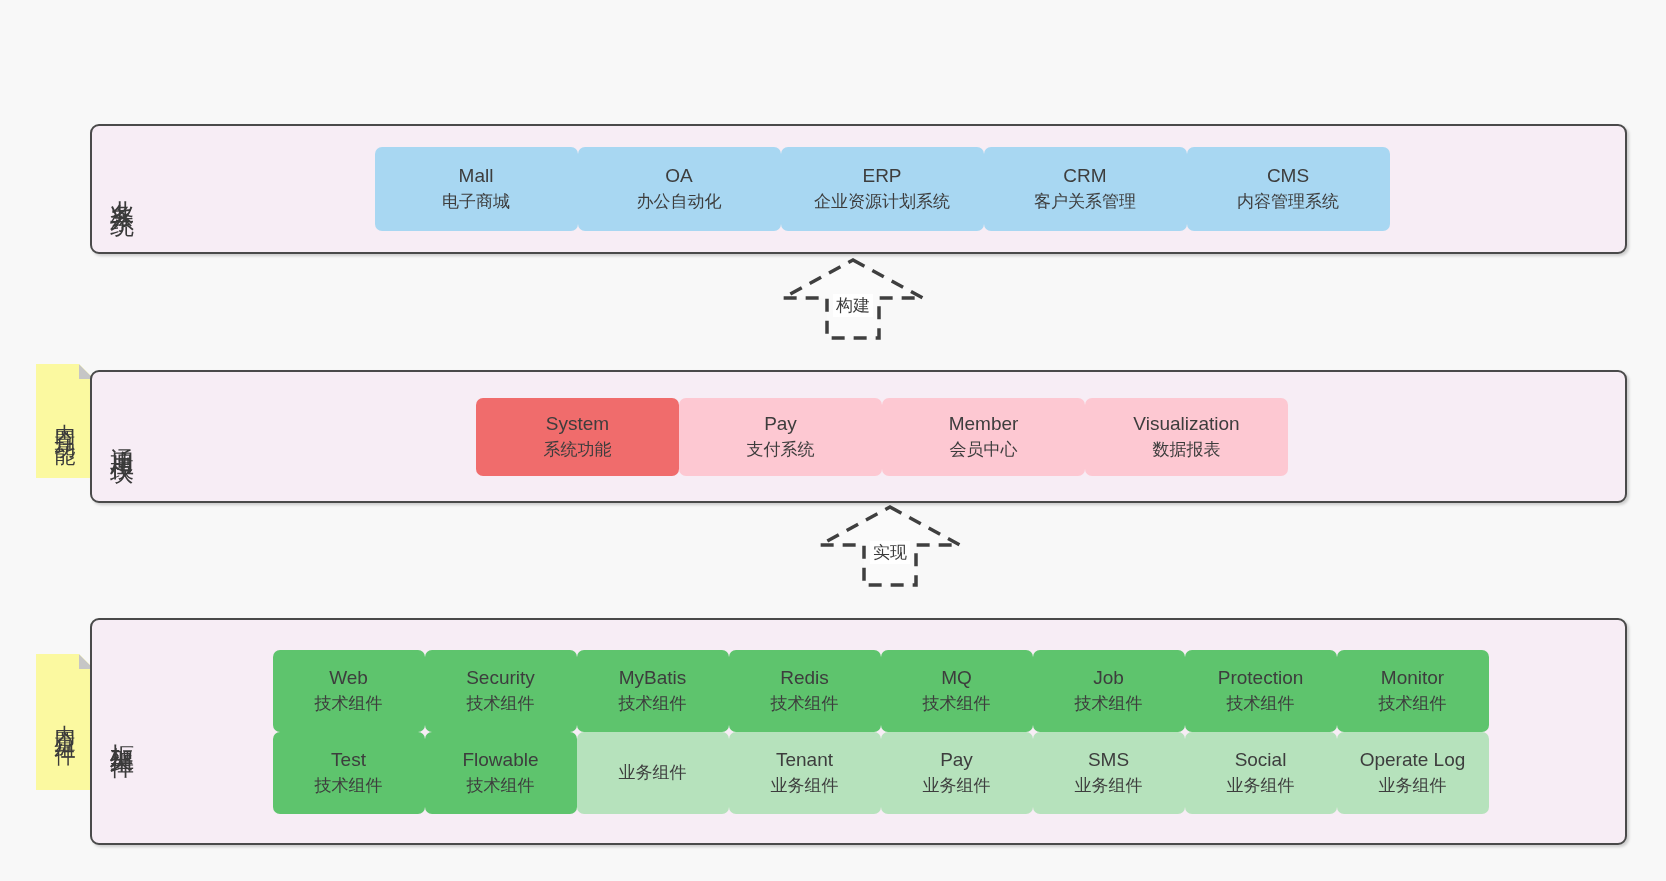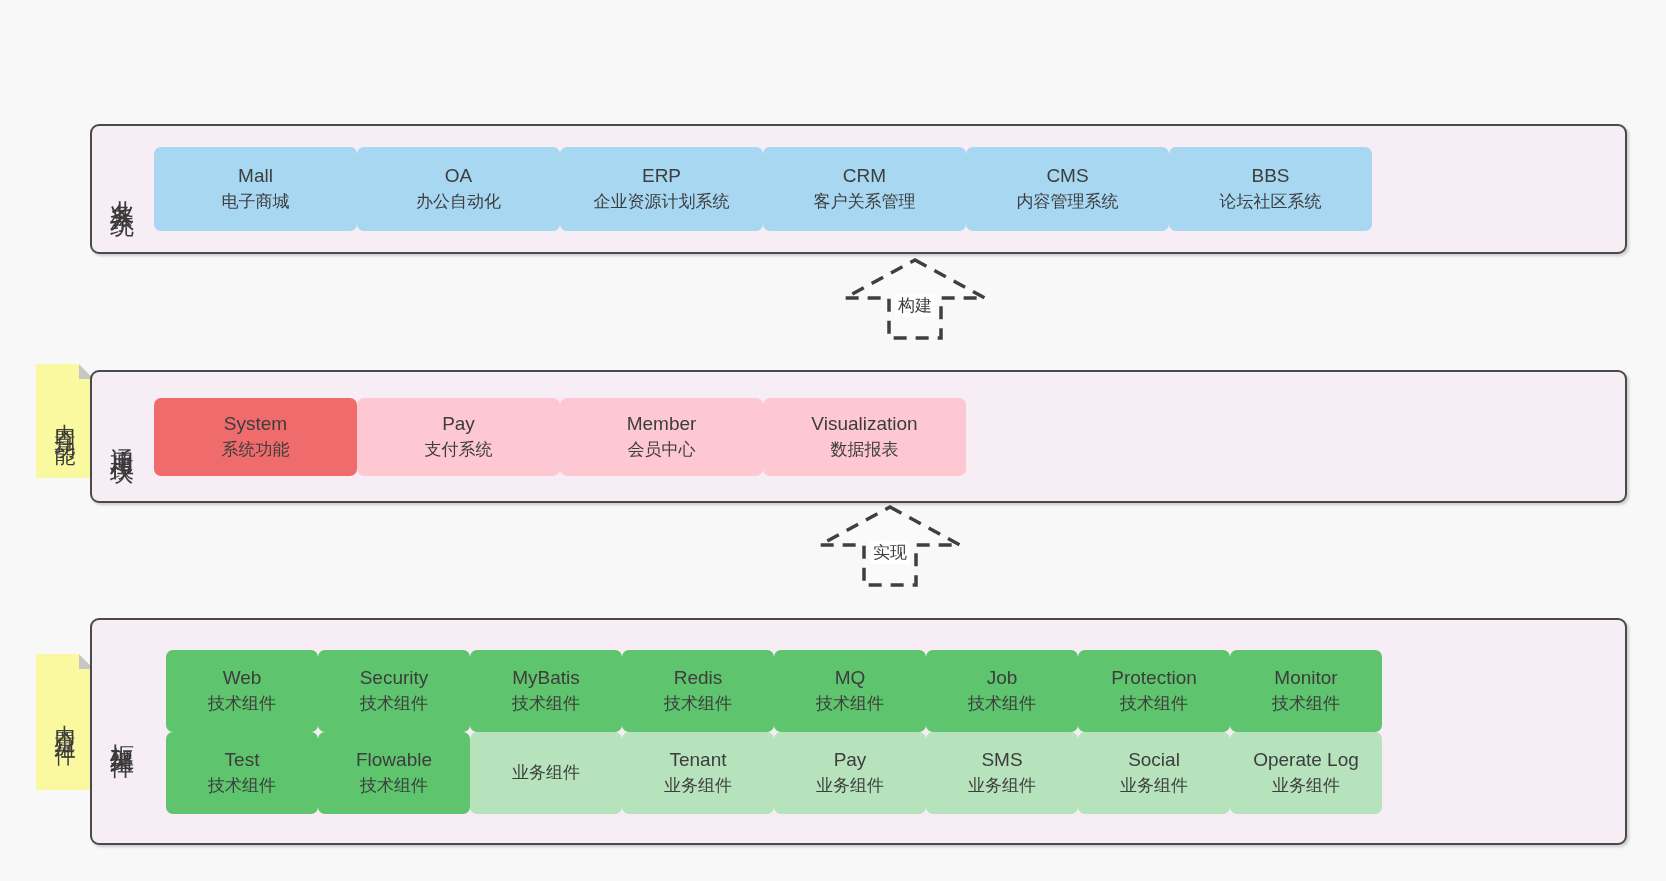--- a/index.html
+++ b/index.html
@@ -22,21 +22,21 @@
   }
   .layer1{top:124px;height:130px}
   .layer2{top:370px;height:133px}
   .layer3{top:618px;height:227px}
   .vlabel{
     flex:0 0 40px;margin-left:10px;text-align:center;
     writing-mode:vertical-lr;text-orientation:upright;
     font-size:24px;letter-spacing:4px;line-height:40px;color:#3a3a3a;
     align-self:center;
   }
-  .boxes{flex:1;display:flex;justify-content:flex-start;padding:0 15px 0 12px}
+  .boxes{flex:1;display:flex;justify-content:center;padding:0 15px 0 12px}
   .rows{flex:1;display:flex;flex-direction:column;padding:0 15px 0 12px}
   .box{
     border-radius:7px;display:flex;flex-direction:column;
     justify-content:center;align-items:center;text-align:center;
     line-height:26px;
   }
   .box .t{font-size:19px}
   .box .s{font-size:17px}
   .row6 .box{width:203px;height:84px}
   .layer2 .row6 .box{height:78px}
@@ -55,21 +55,21 @@
     content:"";position:absolute;top:0;right:0;width:15px;height:15px;
     background:var(--fold);clip-path:polygon(0 0,100% 100%,0 100%);
   }
   .sticky2{top:364px;height:114px}
   .sticky3{top:654px;height:136px}
   .sticky .vtext{
     writing-mode:vertical-lr;text-orientation:upright;
     font-size:21px;letter-spacing:7px;color:#3a3a3a;
   }
   .arrow{position:absolute;width:150px;height:84px}
-  .arrow1{left:840px;top:257px}
+  .arrow1{left:778px;top:257px}
   .arrow2{left:815px;top:504px}
   .arrow svg{display:block;width:100%;height:100%}
   .arrow .alabel{
     position:absolute;left:50%;top:37px;transform:translateX(-50%);
     background:#ffffff;padding:0 3px;font-size:17px;white-space:nowrap;
   }
 </style>
 </head>
 <body>
 
@@ -95,24 +95,20 @@
       <span class="t">ERP</span>
       <span class="s">企业资源计划系统</span>
     </div>
     <div class="box blue">
       <span class="t">CRM</span>
       <span class="s">客户关系管理</span>
     </div>
     <div class="box blue">
       <span class="t">CMS</span>
       <span class="s">内容管理系统</span>
-    </div>
-    <div class="box blue">
-      <span class="t">BBS</span>
-      <span class="s">论坛社区系统</span>
     </div>
   </div>
 </div>
 
 <div class="arrow arrow1">
   <svg viewBox="0 0 150 84">
     <polygon points="75,3 145,41 101,41 101,81 49,81 49,41 5,41" fill="#fafafa" stroke="#3f3f3f" stroke-width="3.5" stroke-dasharray="13 9"></polygon>
   </svg>
   <span class="alabel">构建</span>
 </div>

